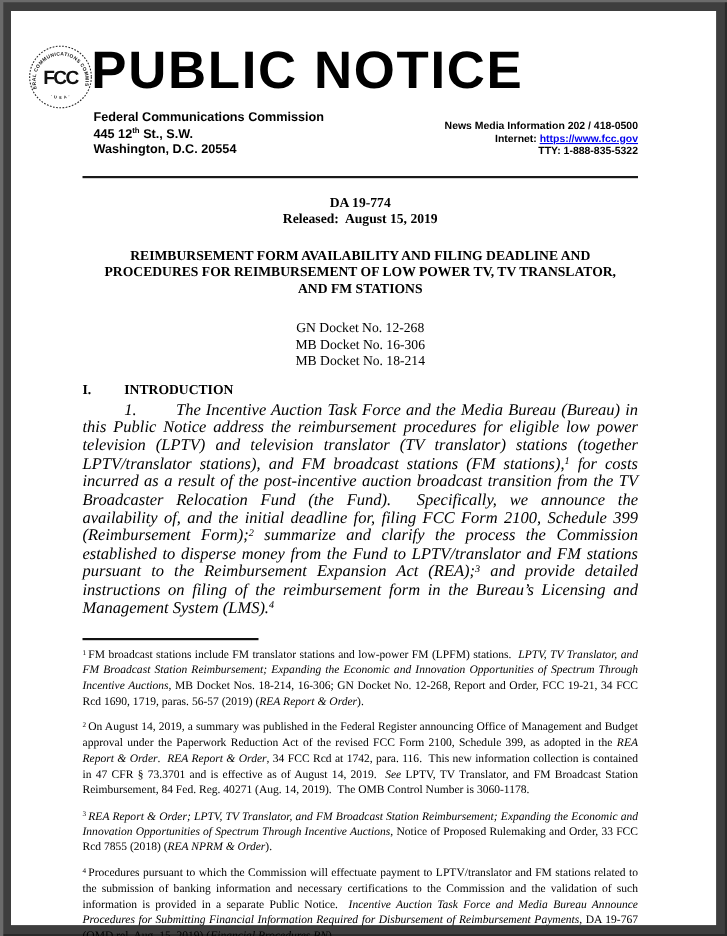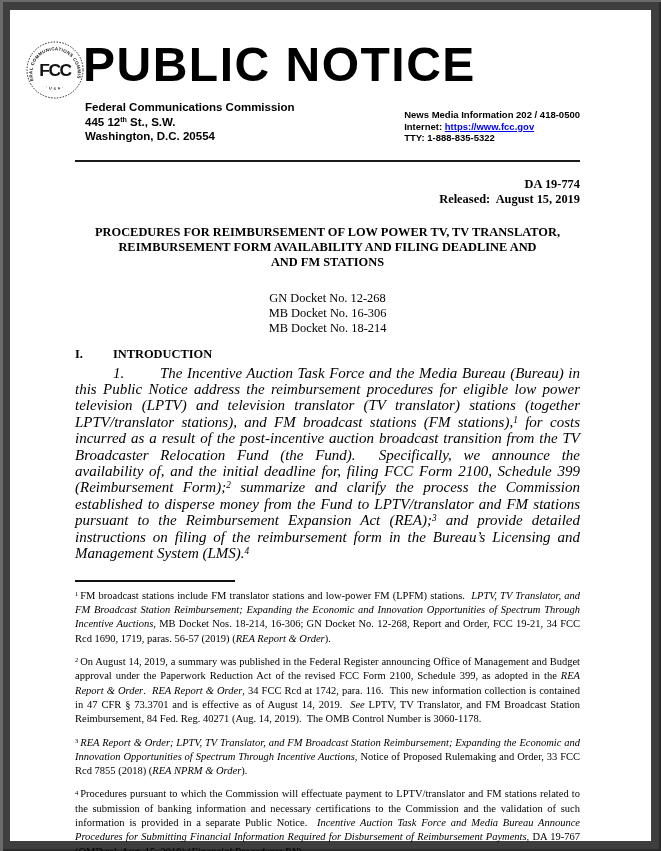--- a/index.html
+++ b/index.html
@@ -39,32 +39,33 @@
     font-weight:bold;
     font-size:11.5px;
     line-height:14.5px;
   }
   .contact {
     position:absolute; right:71px; top:99px;
     font-family:"Liberation Sans", sans-serif;
     font-weight:bold;
     font-size:9.5px;
     line-height:11.5px;
+    text-align:right;
   }
   .contact a { color:#0000ee; }
   .rule {
     margin:16px 0 0 65px;
     width:505px; height:2px;
     background:#1a1a1a;
   }
   
   .release {
     margin:15px 65px 0 65px;
     width:505px;
-    text-align:right;
+    text-align:center;
     font-weight:bold;
     font-size:12.4px;
     line-height:15px;
   }
   
   .doc-title {
     margin:18px 65px 0 65px;
     width:505px;
     text-align:center;
     font-weight:bold;
@@ -154,22 +155,22 @@
     </div>
 
     <div class="rule"></div>
 
     <div class="release">
       <div>DA 19-774</div>
       <div>Released:&nbsp; August 15, 2019</div>
     </div>
 
     <div class="doc-title">
+      <div>REIMBURSEMENT FORM AVAILABILITY AND FILING DEADLINE AND</div>
       <div>PROCEDURES FOR REIMBURSEMENT OF LOW POWER TV, TV TRANSLATOR,</div>
-      <div>REIMBURSEMENT FORM AVAILABILITY AND FILING DEADLINE AND</div>
       <div>AND FM STATIONS</div>
     </div>
 
     <div class="dockets">
       <div>GN Docket No. 12-268</div>
       <div>MB Docket No. 16-306</div>
       <div>MB Docket No. 18-214</div>
     </div>
 
     <div class="section-heading">

